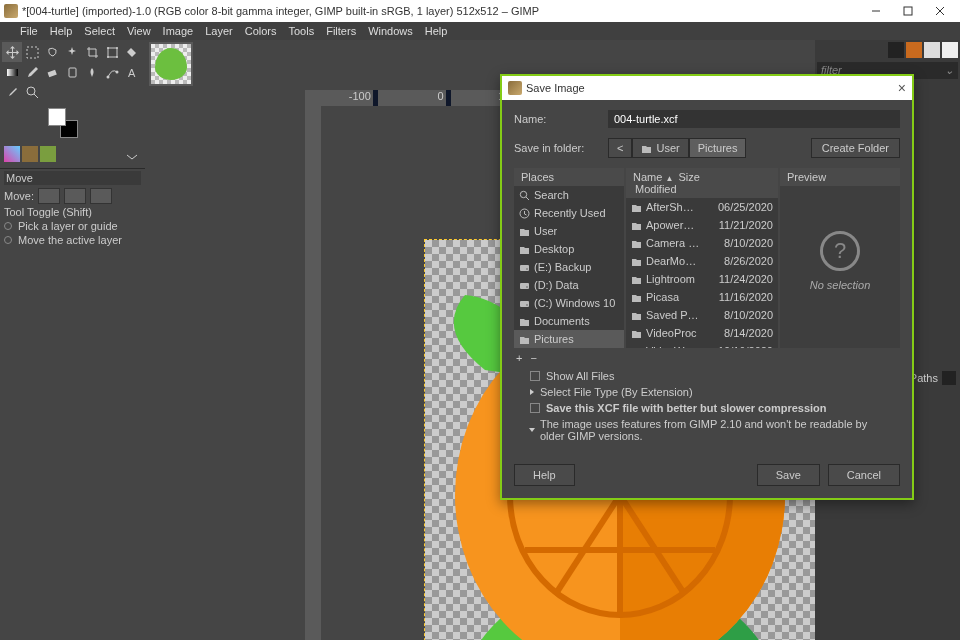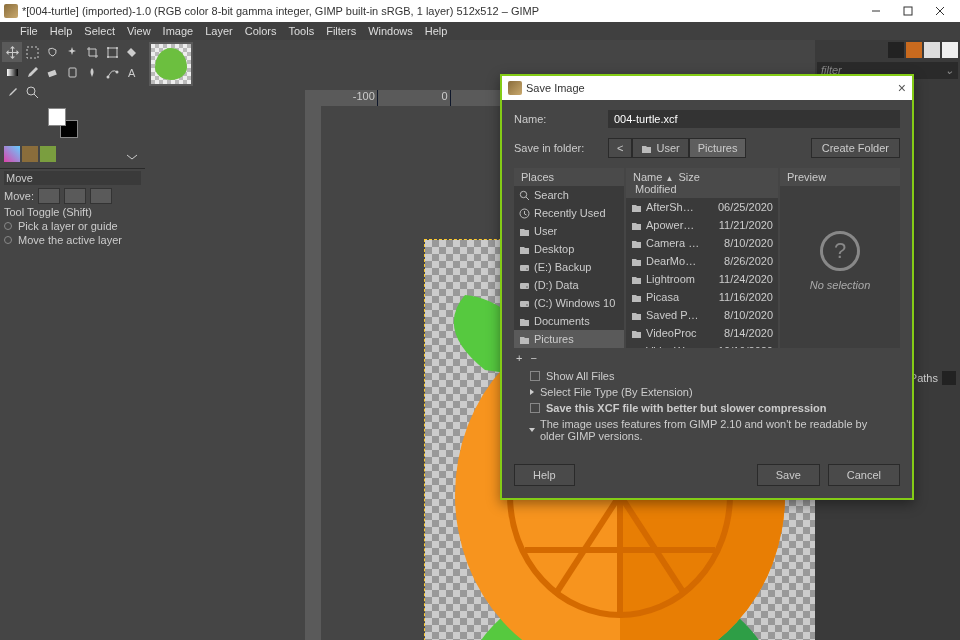--- a/index.html
+++ b/index.html
@@ -30,21 +30,21 @@
 .toolopts .hdr { background:#3a3a3a; padding:1px 2px; margin-bottom:2px; }
 .toolopts .row { display:flex; align-items:center; gap:4px; padding:1px 0; }
 .radio { width:8px; height:8px; border-radius:50%; border:1px solid #888; margin-right:2px; }
 .mbtn { width:22px; height:16px; background:#5a5a5a; border:1px solid #333; }
 .center { flex:1; background:#454545; position:relative; overflow:hidden; }
 .thumb { position:absolute; left:4px; top:2px; width:44px; height:44px; background:#5a5a5a; padding:2px; }
 .thumb-inner { width:100%; height:100%; background:
   repeating-conic-gradient(#bbb 0 25%, #eee 0 50%) 0 0/8px 8px; position:relative; }
 .thumb-inner::after { content:""; position:absolute; inset:4px; background:#6cbf3f; border-radius:50% 50% 50% 50% / 60% 60% 40% 40%; }
 .rulers-h { position:absolute; left:160px; right:0; top:50px; height:16px; background:#5a5a5a; color:#ccc; font-size:9px; display:flex; }
-.rulers-h span { width:82px; text-align:right; padding-right:2px; border-right:1px solid #0f172a; }
+.rulers-h span { width:82px; text-align:right; padding-right:2px; border-right:5px solid #0f172a; }
 .rulers-v { position:absolute; left:160px; top:66px; width:16px; bottom:0; background:#5a5a5a; }
 .canvas-wrap { position:absolute; left:180px; top:70px; width:520px; height:560px; background:#454545; }
 .canvas { position:absolute; left:100px; top:130px; width:390px; height:470px;
   background:repeating-conic-gradient(#999 0 25%, #ccc 0 50%) 0 0/14px 14px;
   outline:1px dashed #ffcc33; }
 .turtle { position:absolute; left:0; top:0; width:100%; height:100%; }
 .right { width:145px; background:#3a3a3a; }
 .right-top { display:flex; gap:2px; padding:2px; justify-content:flex-end; }
 .right-top .ri { width:16px; height:16px; background:#222; }
 .right-top .ri.orange { background:#c96a1e; }

